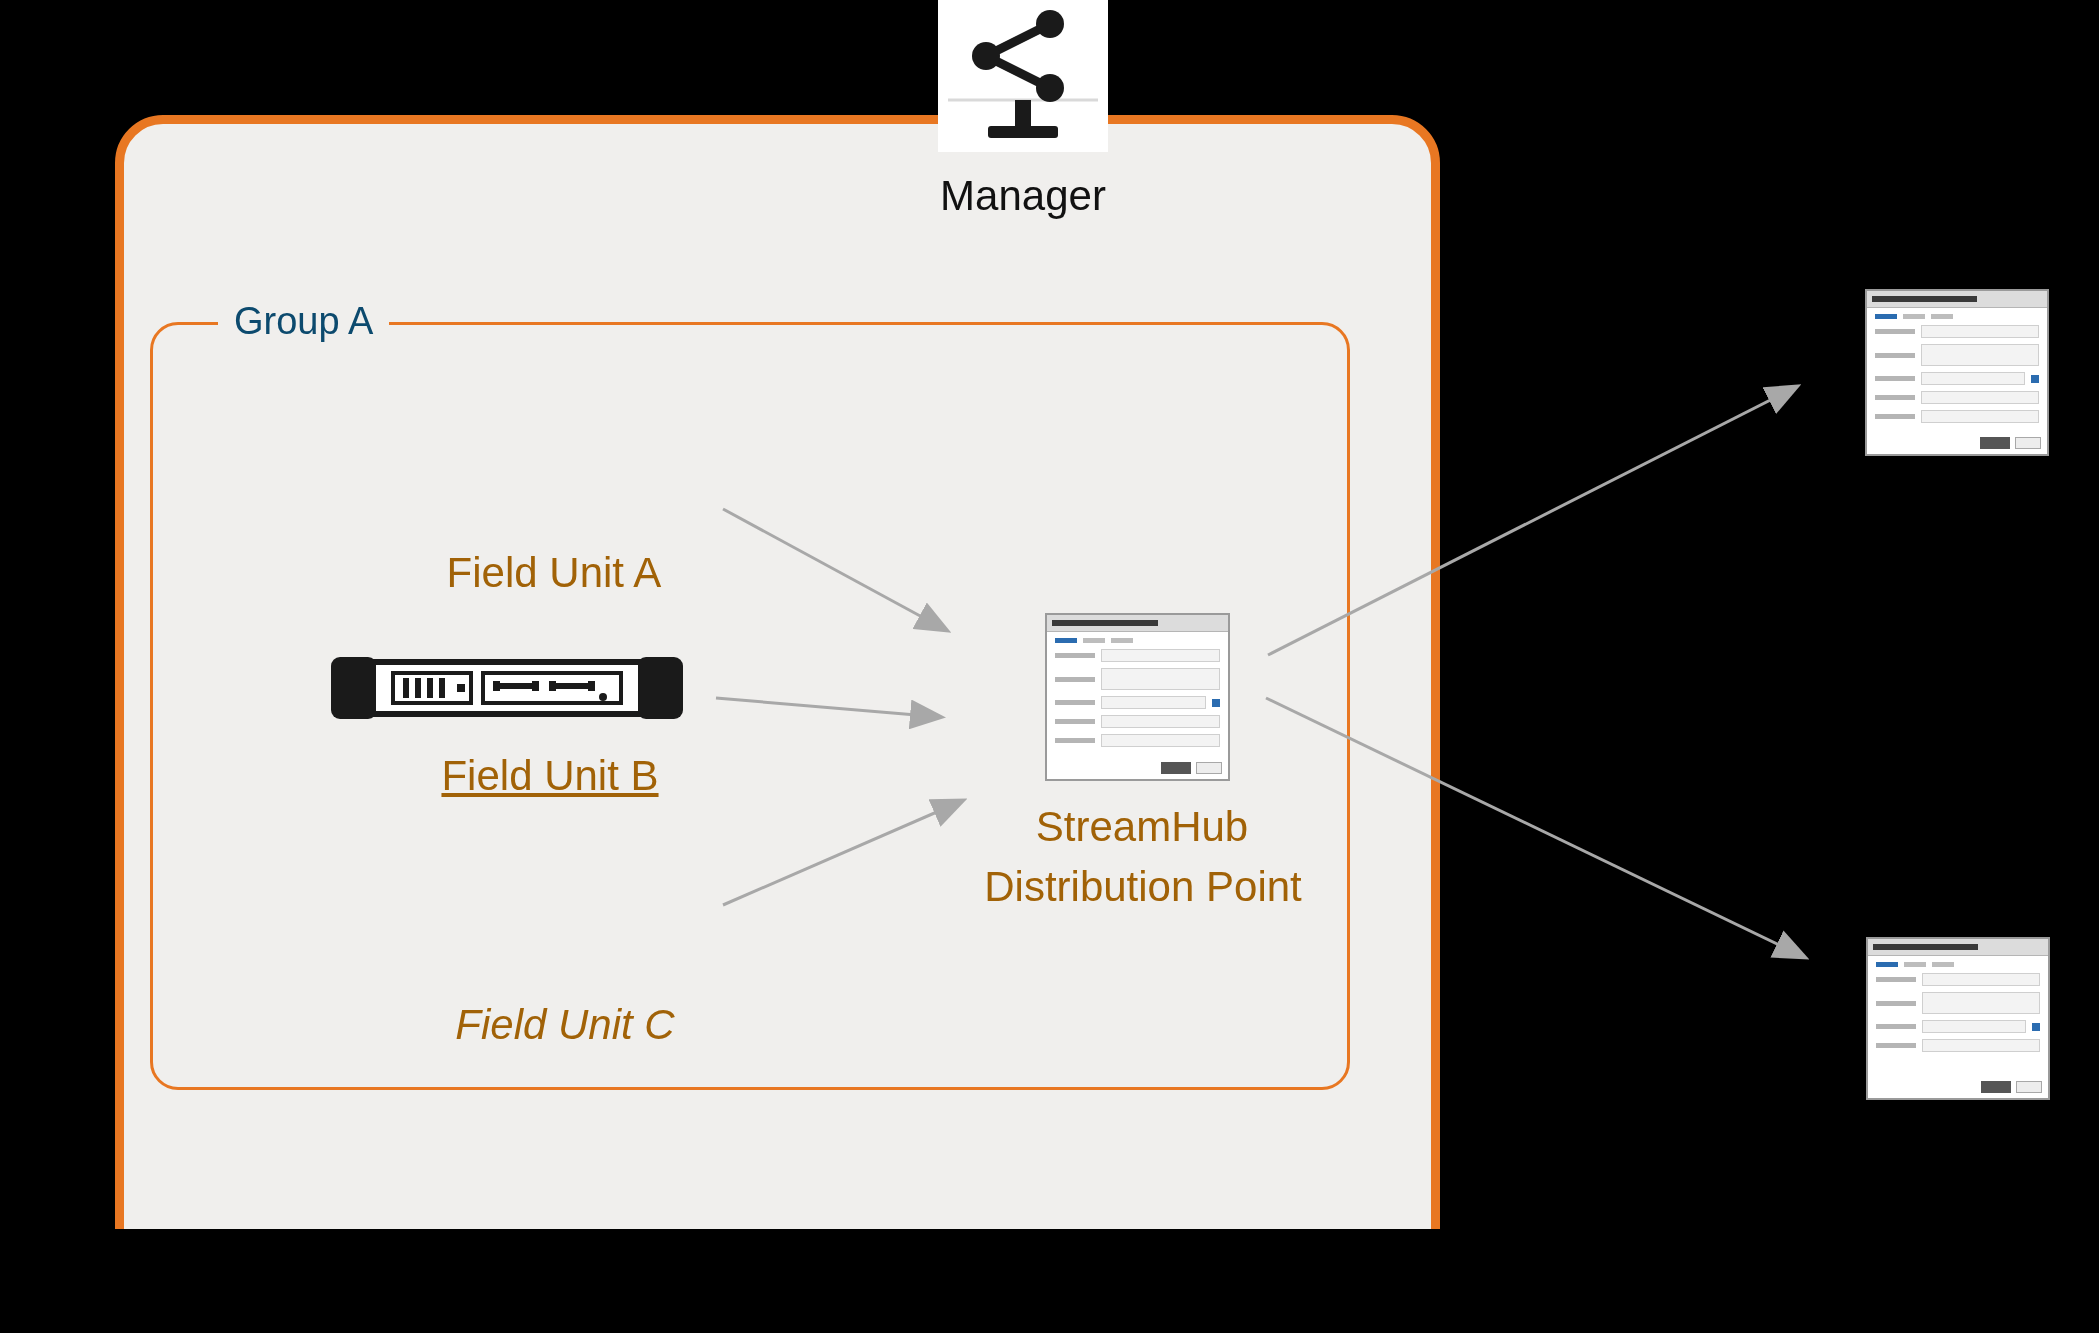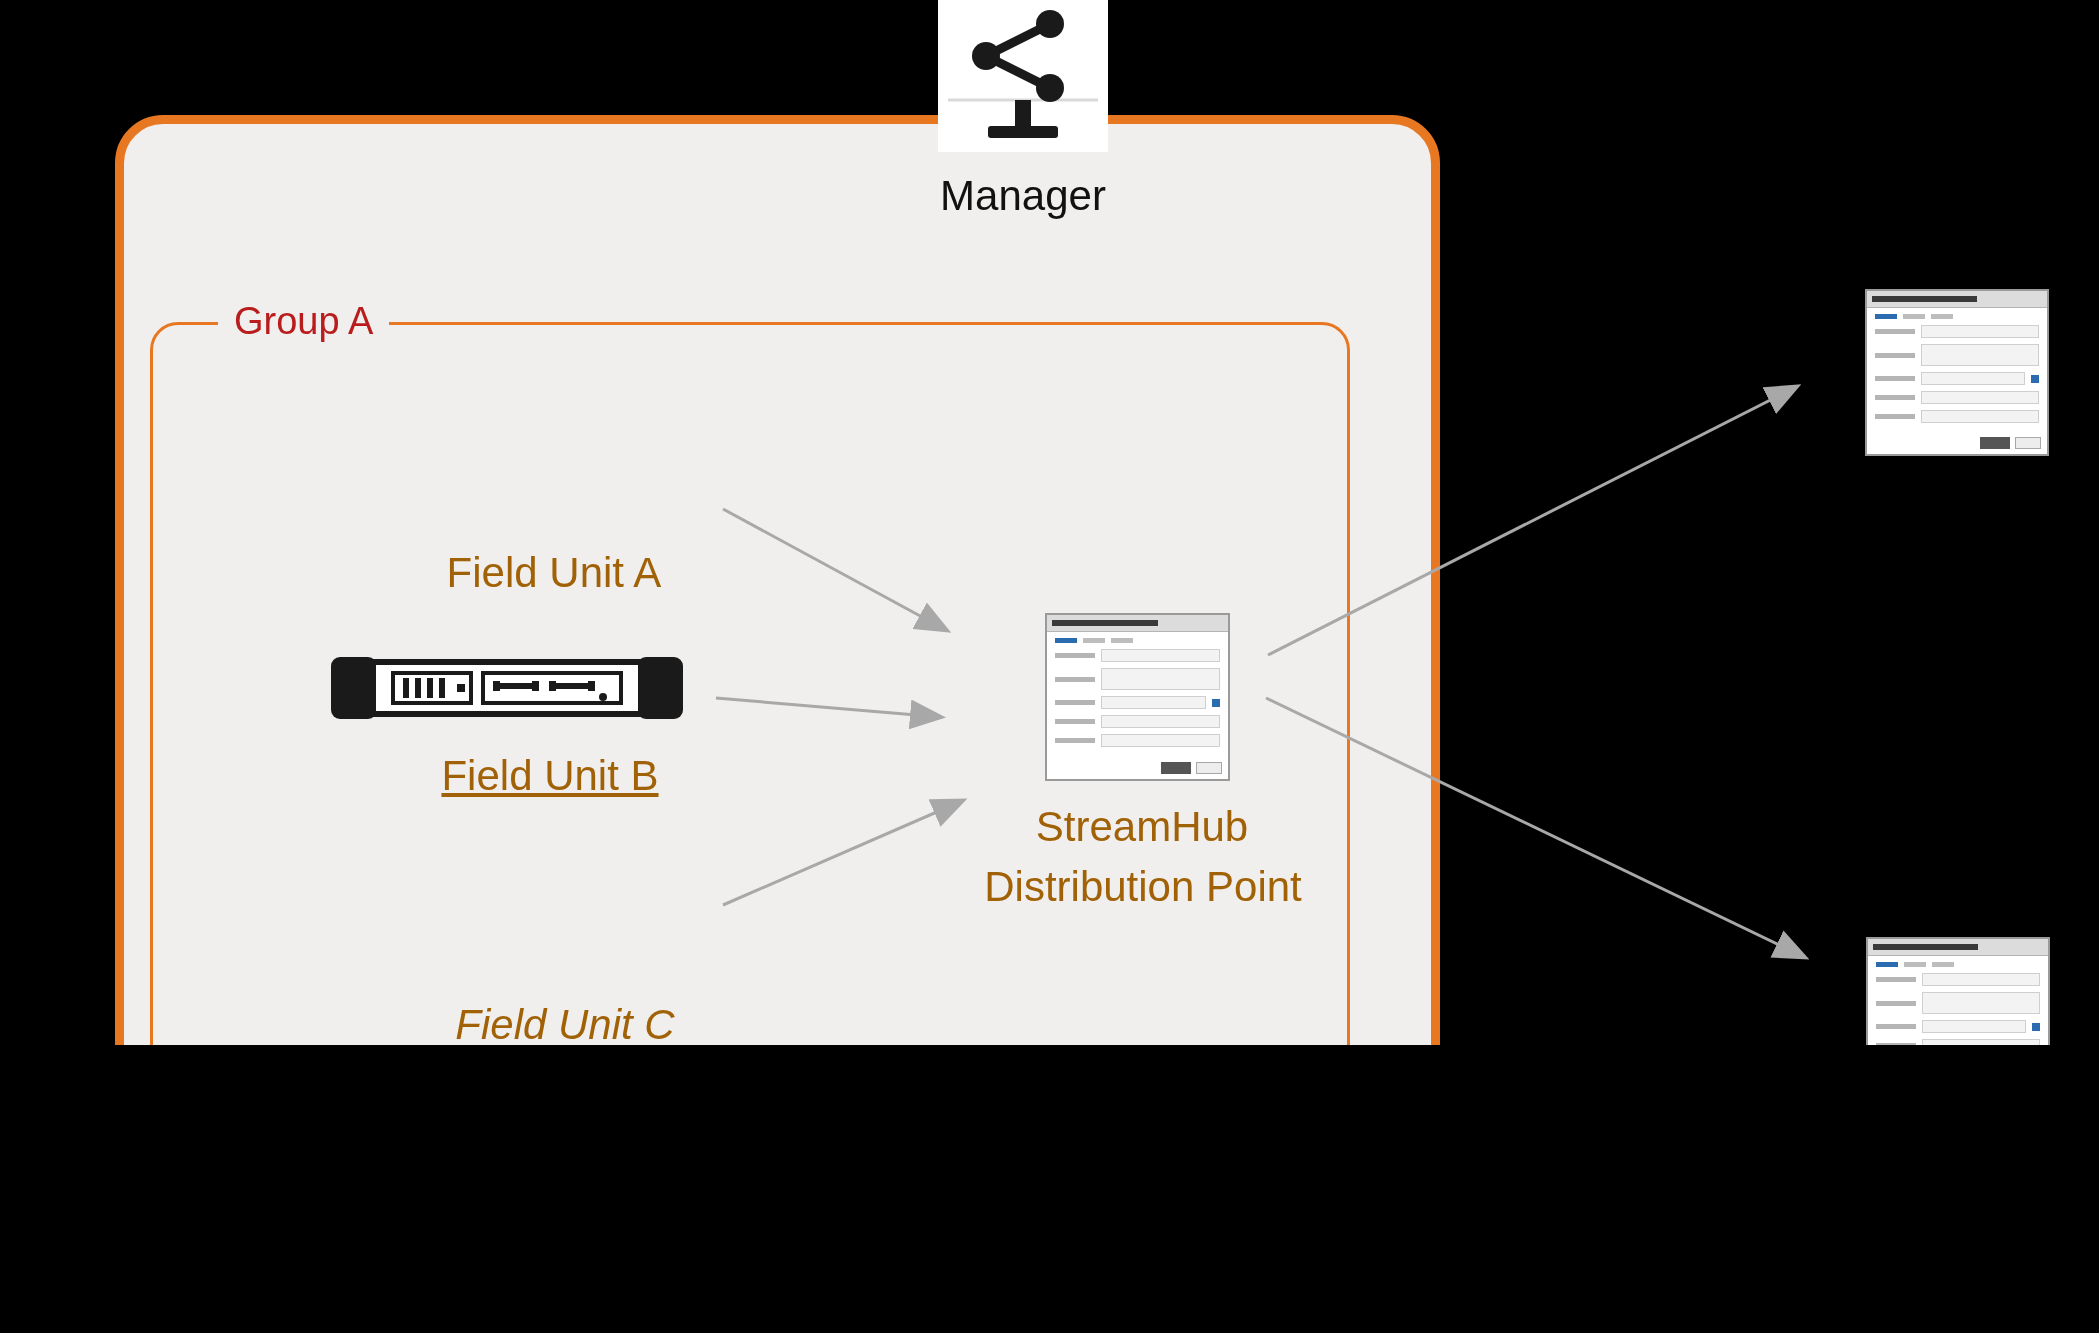--- a/index.html
+++ b/index.html
@@ -1,18 +1,18 @@
 <!DOCTYPE html>
 <html><head>
 <meta charset="utf-8">
 <style>
   html,body{margin:0;padding:0;background:#000;}
   .canvas{
     position:relative;
-    width:2099px;height:1045px;
+    width:2099px;height:1229px;
     background:#000;
     font-family:"Liberation Sans", sans-serif;
     overflow:hidden;
   }
 
   
   .outer-box{
     position:absolute;
     left:115px;top:115px;width:1325px;height:1205px;
     background:#f0efed;
@@ -27,21 +27,21 @@
     left:150px;top:322px;width:1200px;height:768px;
     border:3px solid #e87722;
     border-radius:28px;
     box-sizing:border-box;
   }
   .group-label{
     position:absolute;
     left:218px;top:300px;
     background:#f0efed;
     padding:0 16px;
-    font-size:38px;color:#b91c1c;
+    font-size:38px;color:#0c4a6e;
     z-index:3;
   }
 
   .diagram-label{
     position:absolute;
     transform:translate(-50%,-50%);
     font-size:42px;color:#a16207;
     white-space:nowrap;
     z-index:3;
   }

